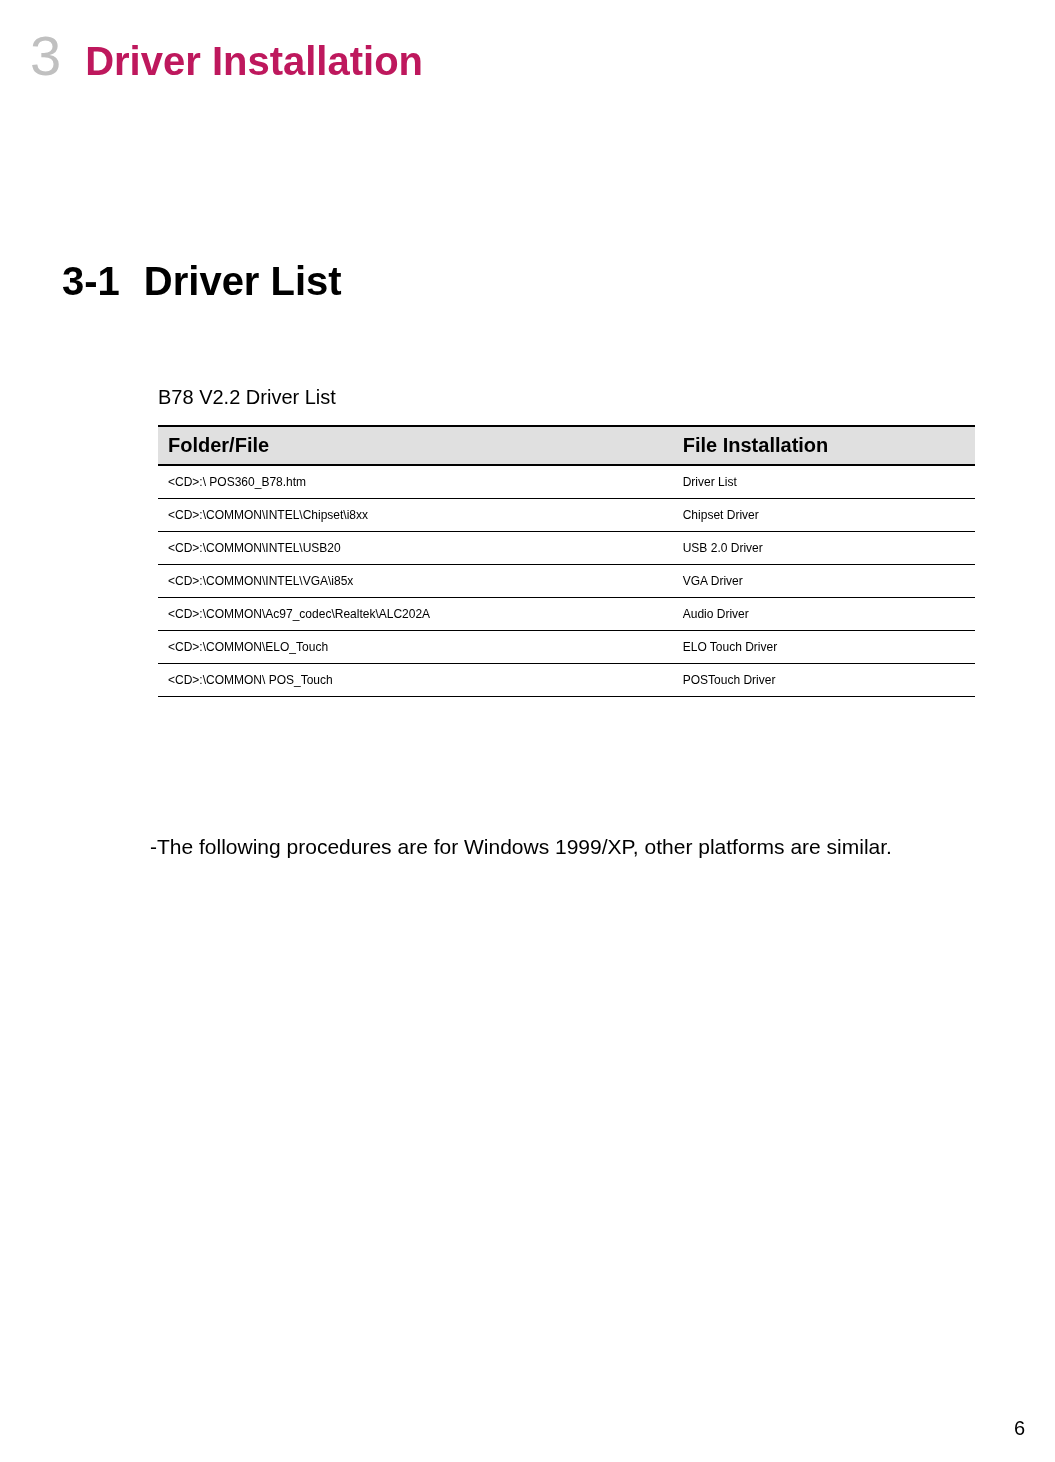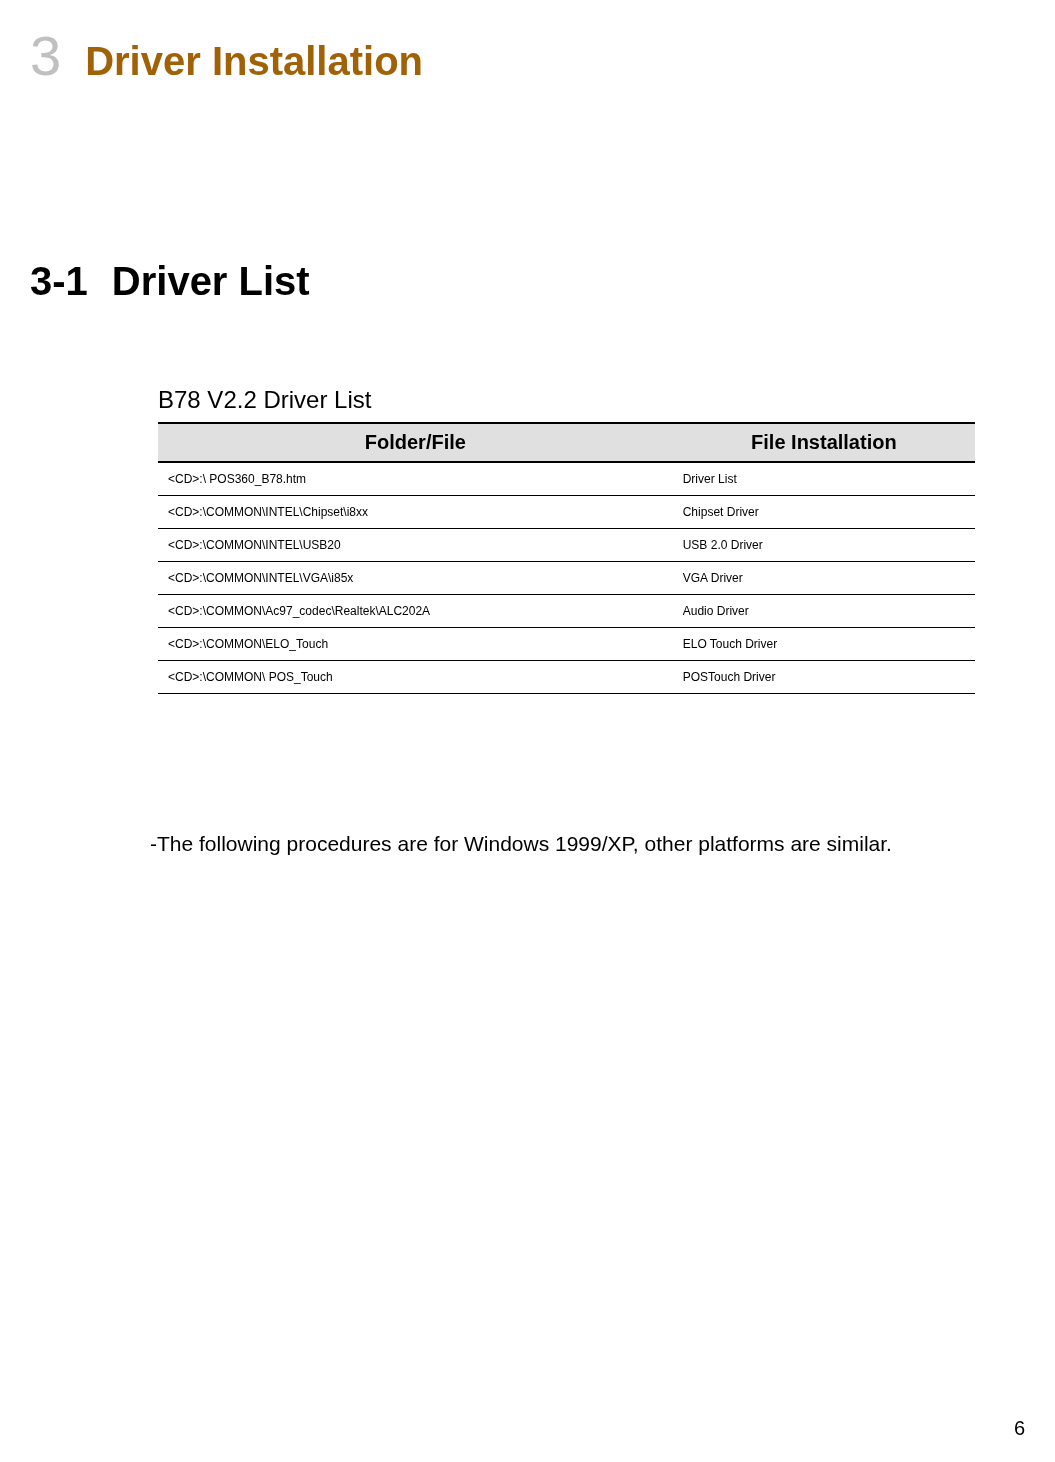--- a/index.html
+++ b/index.html
@@ -24,60 +24,61 @@
     .chapter-number {
       font-size: 56px;
       color: #c0c0c0;
       font-weight: normal;
       margin-right: 24px;
       line-height: 1;
     }
     .chapter-title {
       font-size: 40px;
       font-weight: bold;
-      color: #a16207;
+      color: #be185d;
     }
     .section-header {
       display: flex;
       align-items: baseline;
       padding-left: 30px;
       margin-top: 175px;
     }
     .section-number {
       font-size: 40px;
       font-weight: bold;
       color: #000000;
       margin-right: 24px;
+      margin-left: 32px;
     }
     .section-title {
       font-size: 40px;
       font-weight: bold;
       color: #000000;
     }
     .content {
       padding-left: 158px;
       padding-right: 80px;
       margin-top: 82px;
     }
     .table-caption {
-      font-size: 24px;
+      font-size: 20px;
       color: #000000;
-      margin-bottom: 8px;
+      margin-bottom: 16px;
     }
     .driver-table {
       width: 100%;
       border-collapse: collapse;
     }
     .driver-table thead tr {
       background: #e0e0e0;
       border-top: 2px solid #000000;
       border-bottom: 2px solid #000000;
     }
     .driver-table th {
-      text-align: center;
+      text-align: left;
       font-size: 20px;
       font-weight: bold;
       padding: 7px 10px;
     }
     .driver-table tbody tr {
       border-bottom: 1px solid #000000;
     }
     .driver-table td {
       font-size: 12px;
       padding: 9px 10px;

